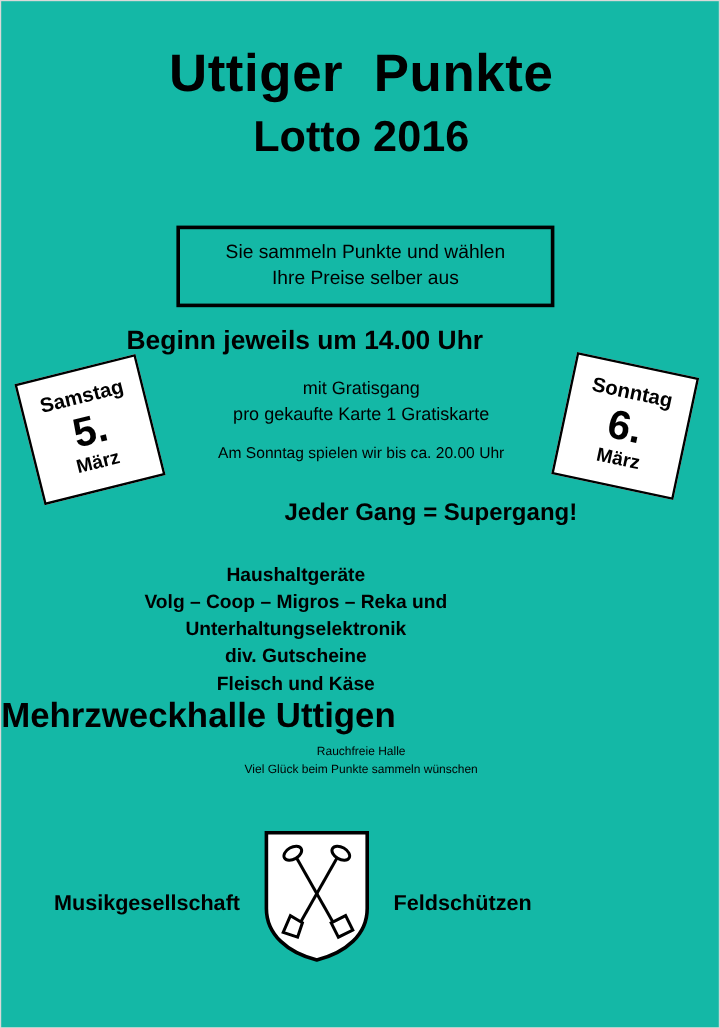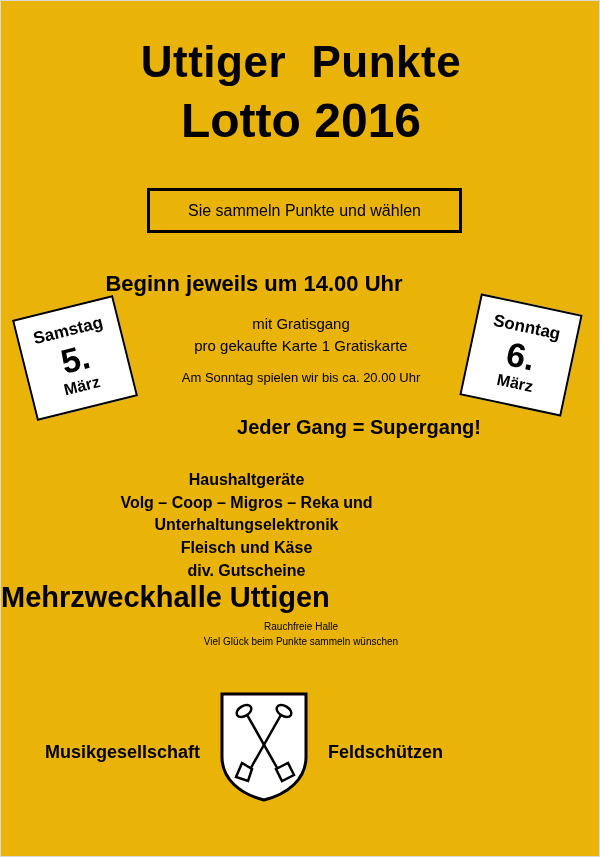--- a/index.html
+++ b/index.html
@@ -8,53 +8,53 @@
     background: #ffffff;
   }
   body {
     font-family: "Liberation Sans", sans-serif;
     color: #000000;
   }
   .poster {
     position: relative;
     width: 600px;
     height: 857px;
-    background: #eab308;
+    background: #14b8a6;
     border: 1px solid #d9d9d9;
     box-sizing: border-box;
     overflow: hidden;
   }
 
   .title-block {
     position: absolute;
     top: 38px;
     left: 0;
     width: 600px;
     text-align: center;
   }
   .title-line1 {
     font-size: 44px;
     font-weight: bold;
     letter-spacing: 0.5px;
     line-height: 1.05;
     white-space: pre;
   }
   .title-line2 {
-    font-size: 48px;
+    font-size: 36px;
     font-weight: bold;
     line-height: 1.15;
     margin-top: 8px;
   }
 
   .slogan-box {
     position: absolute;
     top: 187px;
     left: 146px;
     width: 315px;
-    height: 45px;
+    height: 68px;
     border: 3px solid #000;
     box-sizing: border-box;
     display: flex;
     flex-direction: column;
     align-items: center;
     justify-content: center;
     line-height: 1.35;
   }
   .slogan-line {
     font-size: 16px;
@@ -202,20 +202,21 @@
 
 <div class="poster">
 
   <div class="title-block">
     <div class="title-line1">Uttiger  Punkte</div>
     <div class="title-line2">Lotto 2016</div>
   </div>
 
   <div class="slogan-box">
     <div class="slogan-line">Sie sammeln Punkte und wählen</div>
+    <div class="slogan-line">Ihre Preise selber aus</div>
   </div>
 
   <div class="begin-line">Beginn jeweils um 14.00 Uhr</div>
 
   <div class="sub-lines">
     <div class="sub-line">mit Gratisgang</div>
     <div class="sub-line">pro gekaufte Karte 1 Gratiskarte</div>
   </div>
 
   <div class="note-line">Am Sonntag spielen wir bis ca. 20.00 Uhr</div>
@@ -231,22 +232,22 @@
   <div class="date-card date-right">
     <div class="dow">Sonntag</div>
     <div class="day">6.</div>
     <div class="month">März</div>
   </div>
 
   <div class="prizes">
     <div class="prize-line">Haushaltgeräte</div>
     <div class="prize-line">Volg – Coop – Migros – Reka und</div>
     <div class="prize-line">Unterhaltungselektronik</div>
+    <div class="prize-line">div. Gutscheine</div>
     <div class="prize-line">Fleisch und Käse</div>
-    <div class="prize-line">div. Gutscheine</div>
   </div>
 
   <div class="venue">Mehrzweckhalle Uttigen</div>
 
   <div class="venue-notes">
     <div class="venue-note">Rauchfreie Halle</div>
     <div class="venue-note">Viel Glück beim Punkte sammeln wünschen</div>
   </div>
 
   <div class="footer">

